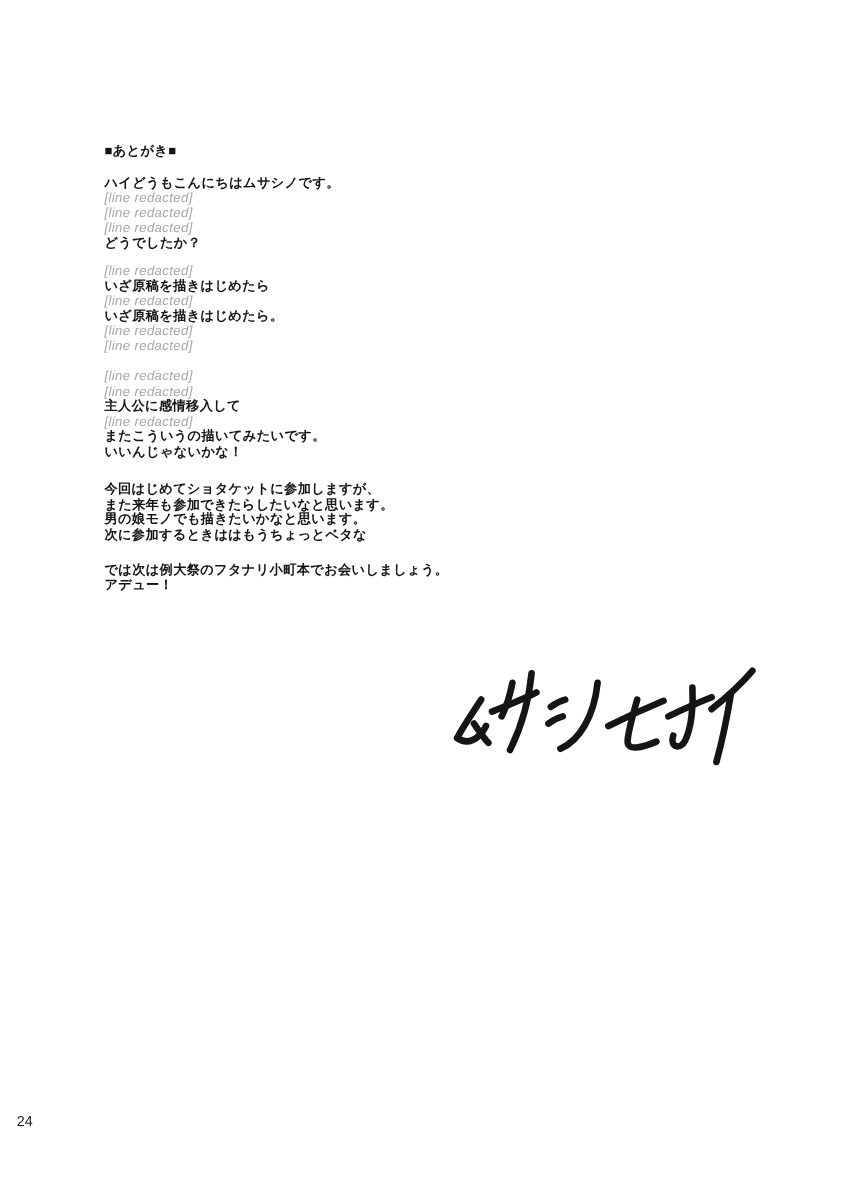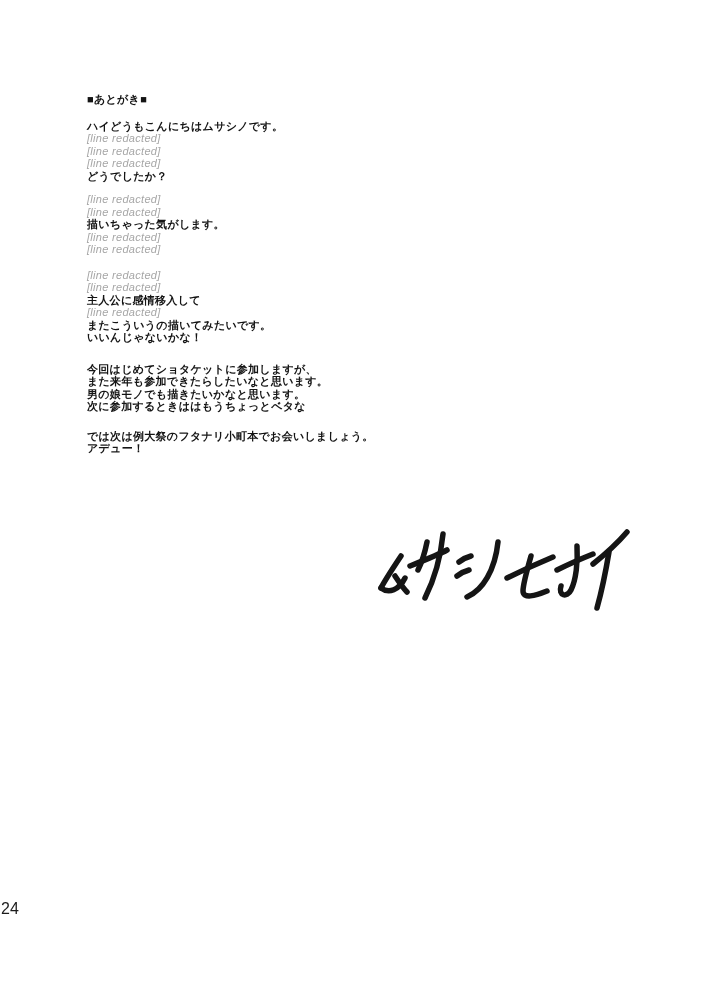--- a/index.html
+++ b/index.html
@@ -7,20 +7,21 @@
     width: 715px; height: 1000px;
     background: #ffffff;
     font-family: "Liberation Sans", "DejaVu Sans", sans-serif;
     position: relative;
     overflow: hidden;
   }
   .page {
     position: absolute; inset: 0;
     background: #ffffff;
     color: #141414;
+    margin-top: 27px;
   }
   .afterword {
     position: absolute;
     left: 87px; top: 93px;
     width: 560px;
     font-size: 11px;
     line-height: 12.5px;
     font-weight: bold;
     color: #141414;
     letter-spacing: 0.3px;
@@ -45,22 +46,22 @@
   .signature svg { display: block; width: 100%; height: 100%; }
   .signature path {
     fill: none;
     stroke: #151515;
     stroke-width: 5.5;
     stroke-linecap: round;
     stroke-linejoin: round;
   }
   .page-number {
     position: absolute;
-    left: 1px; top: 900px;
-    font-size: 16px;
+    left: 14px; top: 900px;
+    font-size: 12px;
     font-weight: 500;
     color: #1c1c1c;
   }
 </style>
 </head>
 <body>
 
 <div class="page">
 
   <section class="afterword">
@@ -69,22 +70,23 @@
     <p class="block gap-a">
       <span class="line">ハイどうもこんにちはムサシノです。</span>
       <span class="line redacted">[line redacted]</span>
       <span class="line redacted">[line redacted]</span>
       <span class="line redacted">[line redacted]</span>
       <span class="line">どうでしたか？</span>
     </p>
 
     <p class="block gap-b">
       <span class="line redacted">[line redacted]</span>
+      <span class="line">いざ原稿を描きはじめたら</span>
       <span class="line redacted">[line redacted]</span>
-      <span class="line">描いちゃった気がします。</span>
+      <span class="line">いざ原稿を描きはじめたら。</span>
       <span class="line redacted">[line redacted]</span>
       <span class="line redacted">[line redacted]</span>
     </p>
 
     <p class="block gap-c">
       <span class="line redacted">[line redacted]</span>
       <span class="line redacted">[line redacted]</span>
       <span class="line">主人公に感情移入して</span>
       <span class="line redacted">[line redacted]</span>
       <span class="line">またこういうの描いてみたいです。</span>

